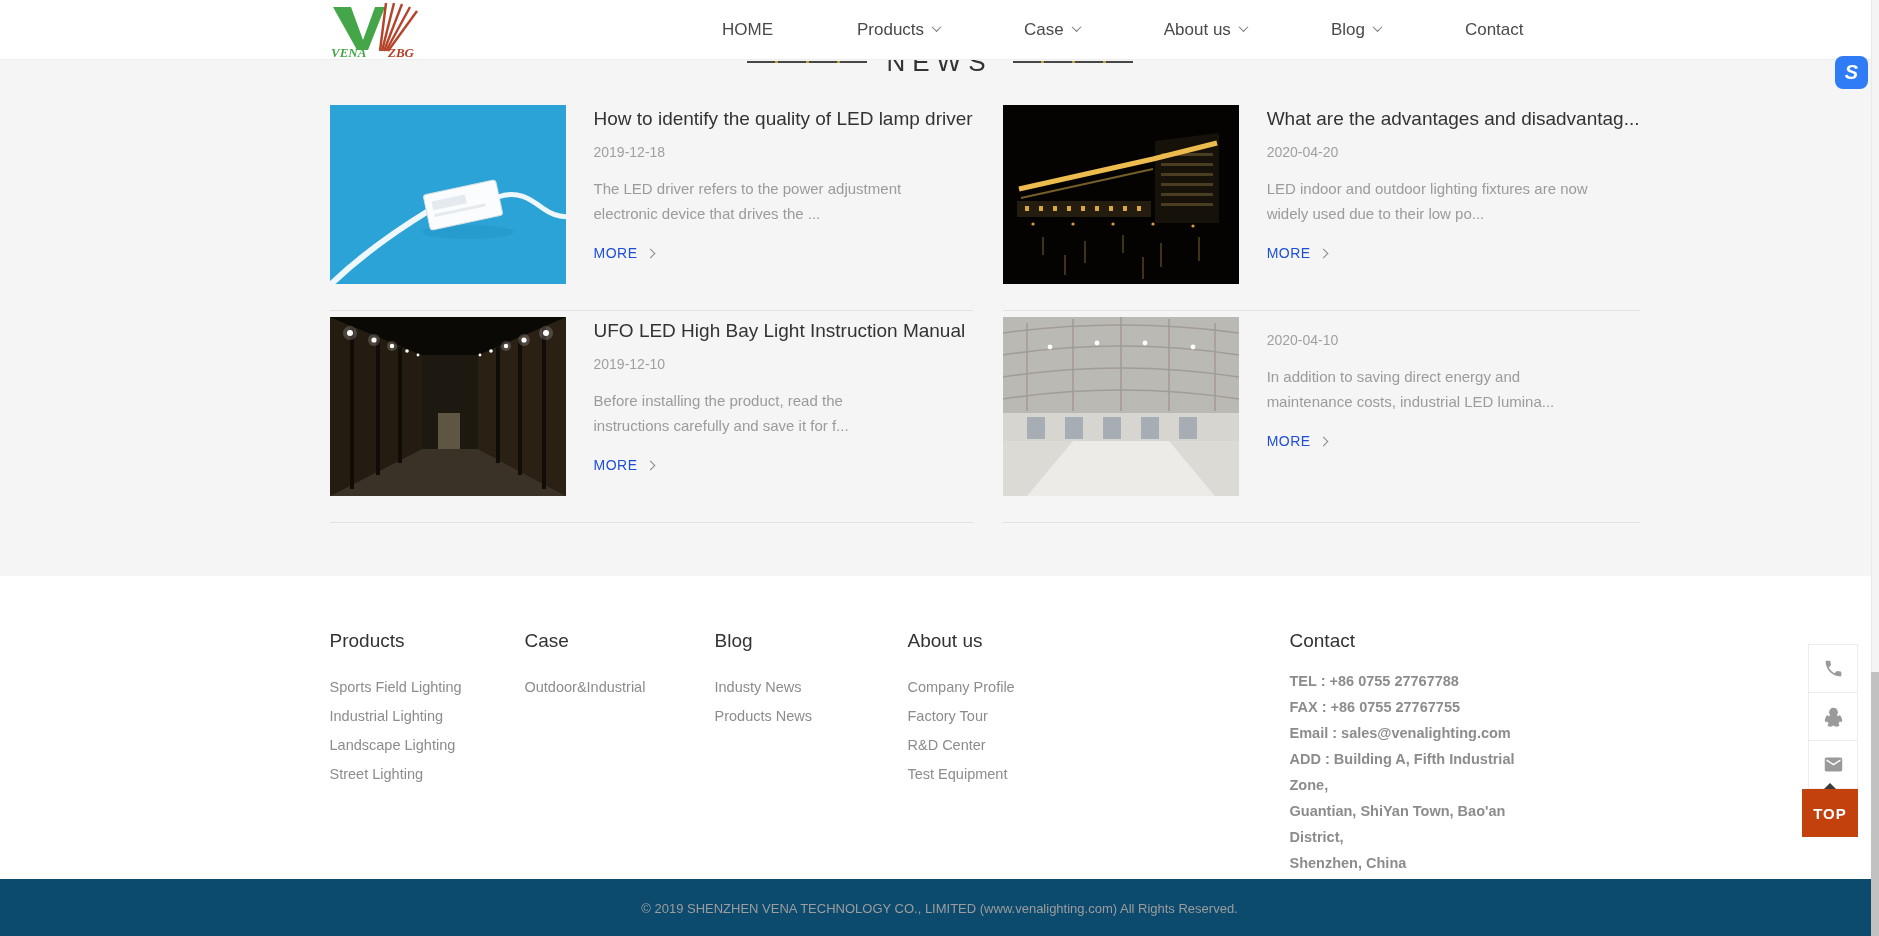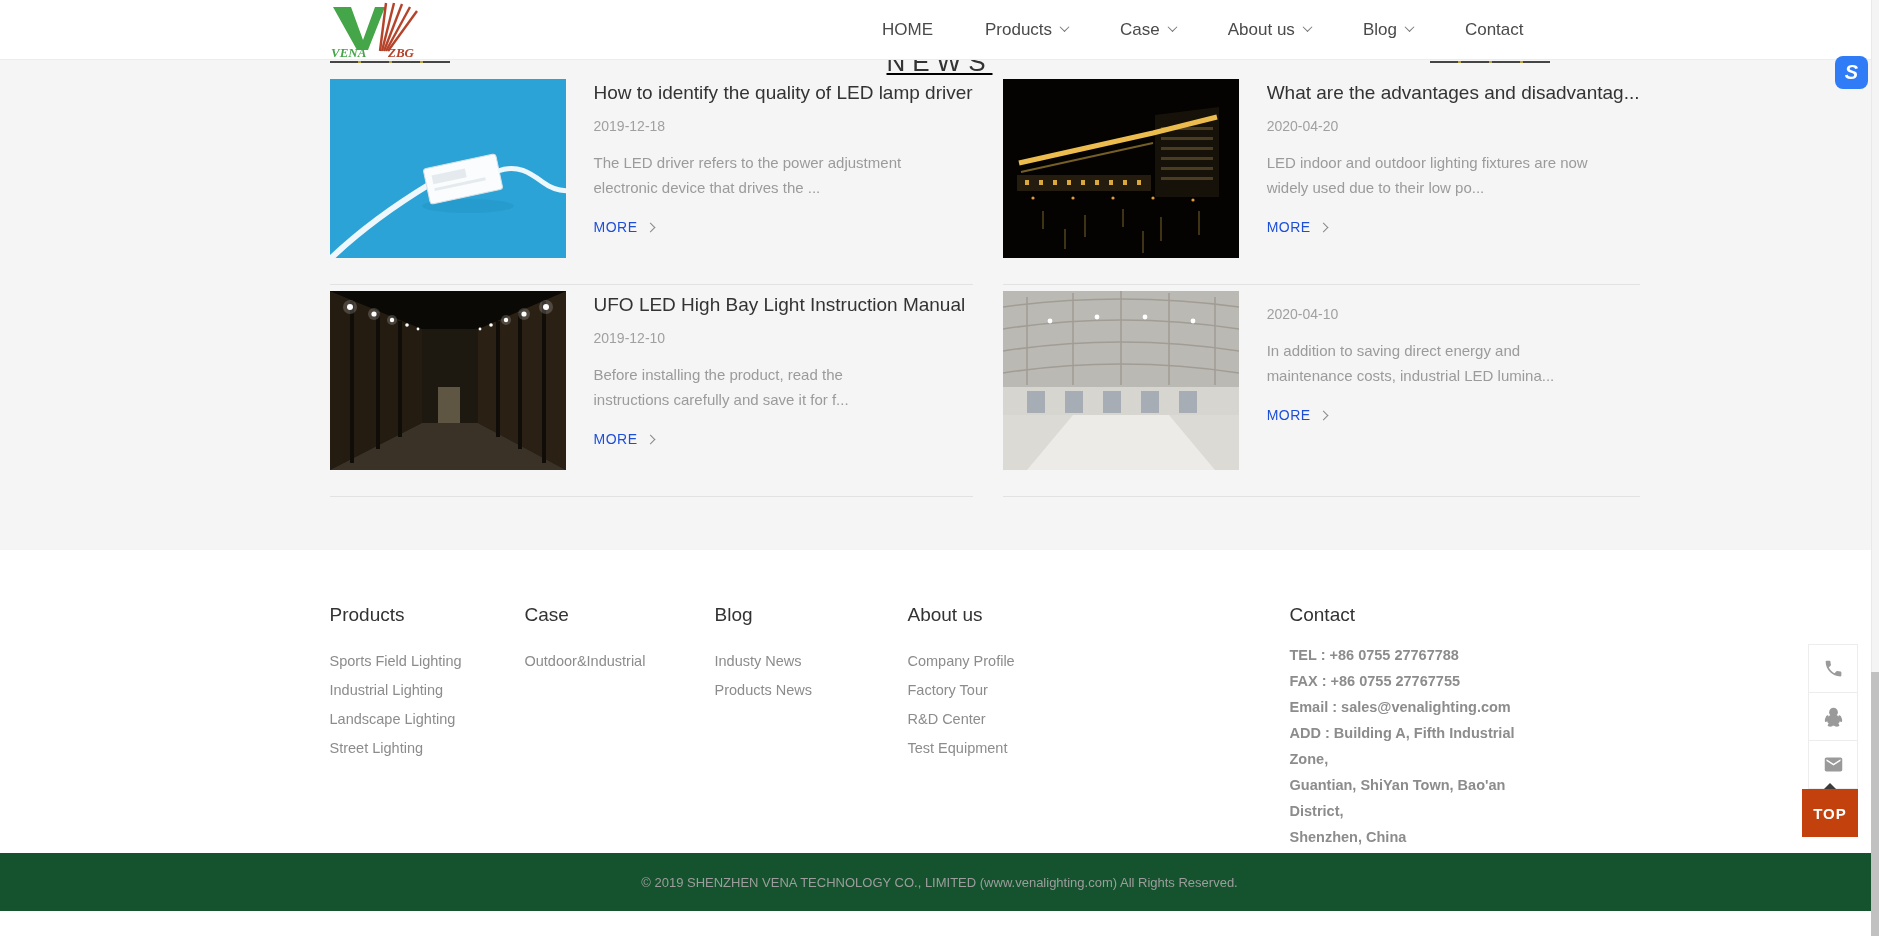--- a/index.html
+++ b/index.html
@@ -6,34 +6,34 @@
   html,body { width:1879px; height:936px; overflow:hidden; background:#fff;
               font-family:"Liberation Sans", sans-serif; position:relative; }
 
   .container { width:1220px; margin:0 auto; }
 
   
   .navbar { position:absolute; top:0; left:0; right:0; height:60px; background:#fff;
             z-index:20; border-bottom:1px solid #ececec; }
   .navbar .container { height:60px; display:flex; align-items:center; justify-content:space-between; }
   .logo { display:block; cursor:pointer; }
-  .nav-list { list-style:none; display:flex; align-items:center; }
+  .nav-list { list-style:none; display:flex; align-items:center;gap:32px; }
   .nav-item { padding:0 26px; font-size:17px; color:#4a4a4a; cursor:pointer; display:flex; align-items:center; white-space:nowrap; }
   .chev-down { display:inline-block; width:7px; height:7px; border-right:1.5px solid #777;
                border-bottom:1.5px solid #777; transform:rotate(45deg) translate(-1px,-1px);
                margin-left:9px; margin-top:-3px; }
 
   
   .news-section { background:#f5f5f5; padding-top:60px; padding-bottom:53px; }
-  .news-heading { margin-top:-15px; height:34px; display:flex; align-items:center; justify-content:space-between;text-decoration:underline; }
+  .news-heading { margin-top:-15px; height:34px; display:flex; align-items:center; justify-content:center; }
   .news-heading .rule { width:120px; height:2px;
       background:repeating-linear-gradient(90deg,#454545 0 28px,#b5a23c 28px 31px); }
   .news-heading .title { font-size:26px; color:#333; letter-spacing:7px; margin:0 20px; font-weight:400; }
 
-  .news-grid { display:grid; grid-template-columns:1fr 1fr; column-gap:30px; row-gap:6px; }
+  .news-grid { margin-top:26px; display:grid; grid-template-columns:1fr 1fr; column-gap:30px; row-gap:6px; }
   .news-card { display:flex; padding-bottom:26px; border-bottom:1px solid #e2e2e2; }
   .thumb { width:236px; height:179px; flex:0 0 236px; margin-right:28px; display:block; cursor:pointer; }
   .card-body { flex:1; min-width:0; padding-top:2px; }
   .card-title { font-size:19px; color:#333; font-weight:400; white-space:nowrap; overflow:hidden;
                 cursor:pointer; line-height:24px; }
   .card-date { font-size:14px; color:#a0a0a0; margin-top:13px; }
   .card-excerpt { font-size:15px; color:#9b9b9b; line-height:25px; margin-top:16px; max-width:328px; }
   .card-more { margin-top:19px; display:flex; align-items:center; font-size:14px; color:#1d4ed8;
                letter-spacing:0.5px; cursor:pointer; }
   .chev-right { display:inline-block; width:7px; height:7px; border-right:1.5px solid #888;
@@ -44,21 +44,21 @@
   .footer .container { display:flex; }
   .f-col-0 { width:195px; } .f-col-1 { width:190px; } .f-col-2 { width:193px; }
   .f-col-3 { width:382px; } .f-col-4 { width:260px; }
   .f-title { font-size:19px; color:#333; font-weight:400; }
   .f-links { list-style:none; margin-top:21px; }
   .f-links li { font-size:14.5px; color:#8c8c8c; line-height:29px; cursor:pointer; }
   .f-contact-lines { margin-top:16px; }
   .f-contact-lines div { font-size:14.5px; color:#8c8c8c; line-height:26px;font-weight:bold; }
 
   
-  .copyright-bar { background:#14532d; height:58px; display:flex; align-items:center; justify-content:center; }
+  .copyright-bar { background:#0c4a6e; height:58px; display:flex; align-items:center; justify-content:center; }
   .copyright-bar span { color:#9d9d9d; font-size:13px; }
 
   
   .browser-badge { position:absolute; top:56px; right:11px; width:33px; height:33px; border-radius:8px;
                    background:#2f7cf6; color:#fff; display:flex; align-items:center; justify-content:center;
                    font-size:20px; font-weight:bold; font-style:italic; z-index:40; cursor:pointer;
                    font-family:"Liberation Sans",sans-serif; }
   .float-rail { position:absolute; right:21px; top:645px; width:50px; z-index:30; }
   .rail-btn { width:50px; height:49px; background:#fff; border:1px solid #ededed; margin-top:-1px;
               display:flex; align-items:center; justify-content:center; cursor:pointer; }

